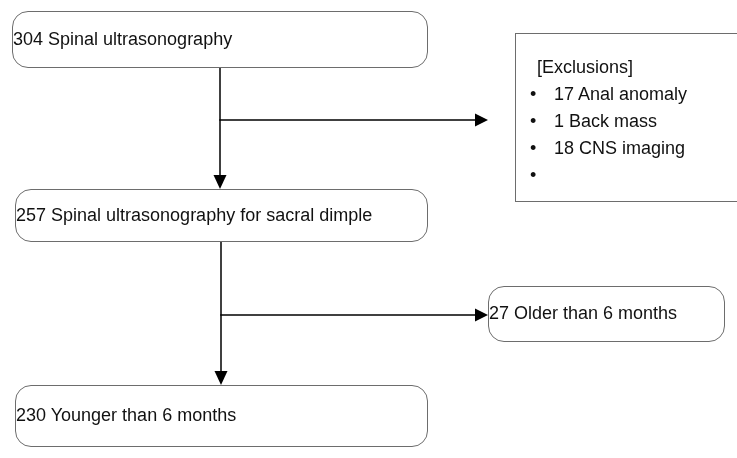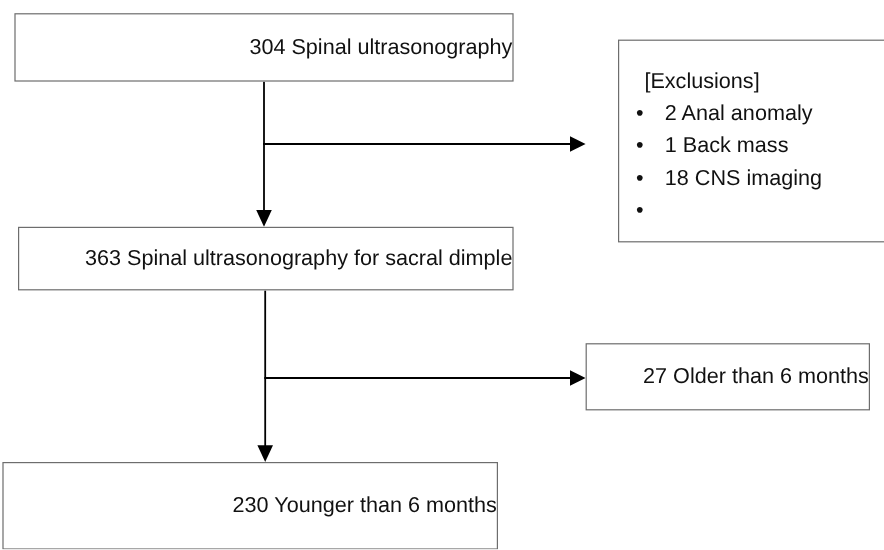--- a/index.html
+++ b/index.html
@@ -28,26 +28,27 @@
     position: absolute;
     box-sizing: border-box;
     background: #ffffff;
     border: 1.5px solid #6d6d6d;
     font-size: 18px;
     line-height: 1.2;
   }
   .box.centered {
     display: flex;
     align-items: center;
-    justify-content: flex-end;
+    justify-content: flex-start;
     text-align: center;
+    border-radius: 16px;
   }
   .box-top      { left: 12px;  top: 11px;  width: 416px; height: 57px; }
   .box-middle   { left: 15px;  top: 189px; width: 413px; height: 53px; }
-  .box-bottom   { left: 2px;  top: 385px; width: 413px; height: 73px; }
+  .box-bottom   { left: 15px;  top: 385px; width: 413px; height: 62px; }
   .box-older    { left: 488px; top: 286px; width: 237px; height: 56px; }
   .box-exclusions {
     left: 515px; top: 33px; width: 237px; height: 169px;
     padding: 20px 8px 0 21px;
     line-height: 27px;
   }
   .excl-header {
     white-space: nowrap;
   }
   .excl-list {
@@ -88,38 +89,38 @@
 
   <div class="box centered box-top">
     <span>304 Spinal ultrasonography</span>
   </div>
 
   <div class="box box-exclusions">
     <div class="excl-header">[Exclusions]</div>
     <ul class="excl-list">
       <li>
         <span class="bullet">•</span>
-        <span>2 Anal anomaly</span>
+        <span>17 Anal anomaly</span>
       </li>
       <li>
         <span class="bullet">•</span>
         <span>1 Back mass</span>
       </li>
       <li>
         <span class="bullet">•</span>
         <span>18 CNS imaging</span>
       </li>
       <li>
         <span class="bullet">•</span>
       </li>
     </ul>
   </div>
 
   <div class="box centered box-middle">
-    <span>363 Spinal ultrasonography for sacral dimple</span>
+    <span>257 Spinal ultrasonography for sacral dimple</span>
   </div>
 
   <div class="box centered box-older">
     <span>27 Older than 6 months</span>
   </div>
 
   <div class="box centered box-bottom">
     <span>230 Younger than 6 months</span>
   </div>
 

